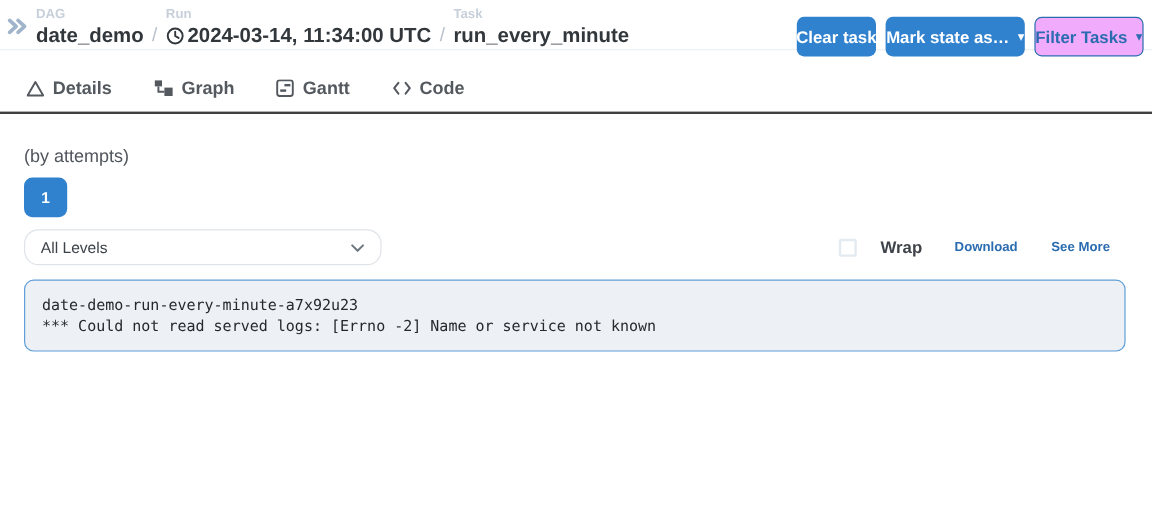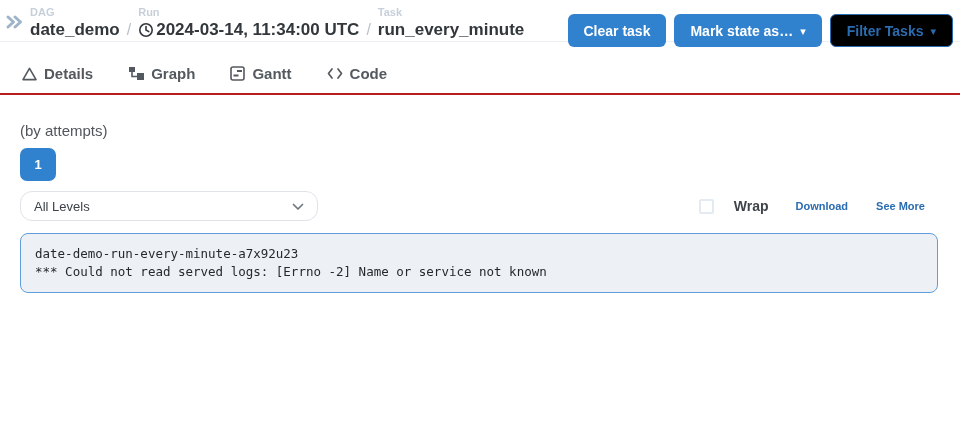--- a/index.html
+++ b/index.html
@@ -15,30 +15,30 @@
   .grid-toggle{ margin:8px 6px 0 0; cursor:pointer; display:inline-flex; }
   .crumbs{ display:flex; align-items:flex-end; }
   .crumb{ display:flex; flex-direction:column; }
   .crumb-label{ font-size:11px; font-weight:700; color:#c7d0da; line-height:13px; }
   .crumb-value{ font-size:17px; font-weight:700; color:#32373c; line-height:22px; white-space:nowrap; display:flex; align-items:center; }
   .crumb-sep{ font-size:16px; color:#b9c2cc; padding:0 7px 2px 7px; font-weight:400; }
   .clock-icon{ margin-right:2px; display:inline-flex; }
 
   .actions{ display:flex; gap:8px; margin-top:8px; }
   .btn{
-    height:33px; padding:0 16px; border-radius:6px; font-size:14px; font-weight:700;
+    height:33px; padding:0 0; border-radius:6px; font-size:14px; font-weight:700;
     font-family:inherit; cursor:pointer; display:inline-flex; align-items:center; gap:7px;
     border:none; white-space:nowrap;
   }
   .btn-solid{ background:#3182ce; color:#fff; }
-  .btn-outline{ background:#000000; color:#2b6cb0; border:1.5px solid #2b6cb0; }
+  .btn-outline{ background:#f0abfc; color:#2b6cb0; border:1.5px solid #2b6cb0; }
   .caret{ font-size:11px; line-height:1; transform:translateY(1px); }
 
   
-  .tabs{ display:flex; gap:33px; padding:23px 0 0 21px; border-bottom:2px solid #b91c1c; }
+  .tabs{ display:flex; gap:33px; padding:23px 0 0 21px; border-bottom:2px solid #404040; }
   .tab{
     display:flex; align-items:center; gap:7px; padding:0 1px 10px 1px;
     font-size:15px; font-weight:700; color:#54595f; cursor:pointer;
     border-bottom:3px solid transparent; margin-bottom:-2px;
   }
   .tab.active{ color:#2b6cb0; border-bottom-color:#2b6cb0; }
   .tab svg{ display:block; }
 
   
   .main{ padding:27px 22px 0 20px; }

